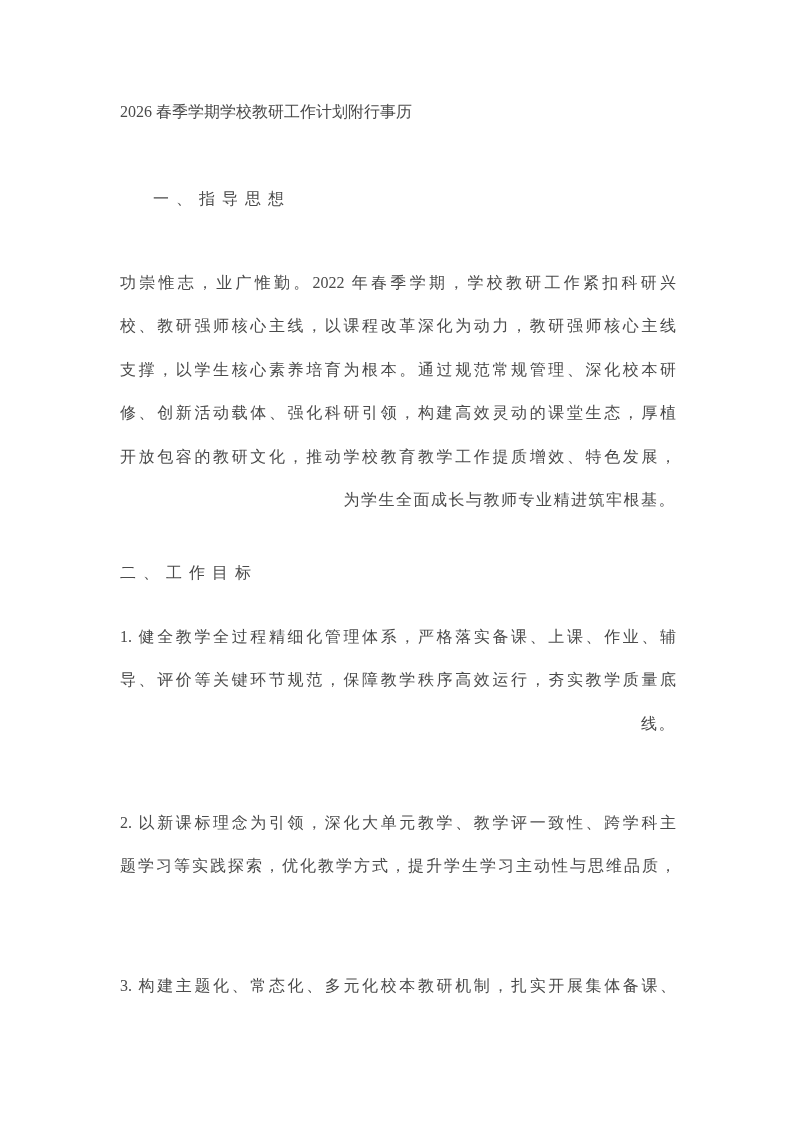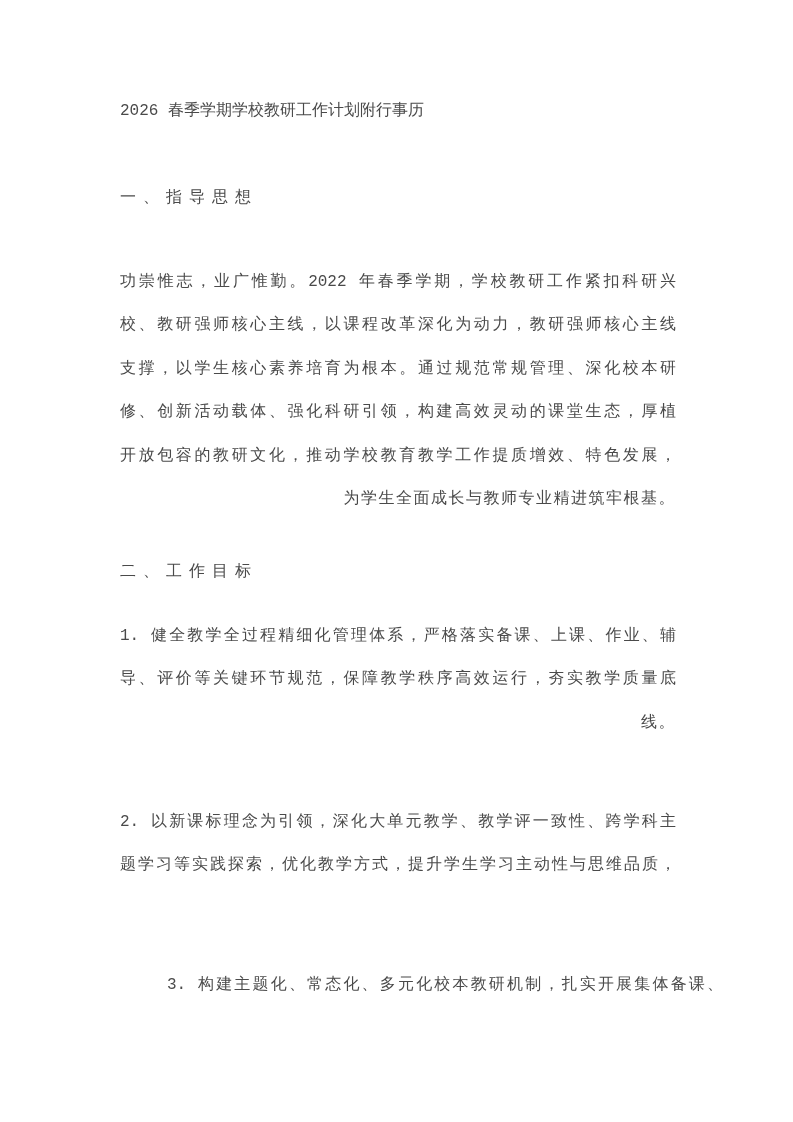--- a/index.html
+++ b/index.html
@@ -6,21 +6,21 @@
     margin: 0;
     padding: 0;
     background: #ffffff;
   }
   .page {
     position: relative;
     width: 793px;
     height: 1122px;
     background: #ffffff;
     overflow: hidden;
-    font-family: Liberation Mono, monospace;
+    font-family: Liberation Serif, serif;
     color: #4a4a4a;
   }
   .block {
     position: absolute;
     left: 120px;
     width: 556px;
     font-size: 16px;
     line-height: 43.4px;
     white-space: nowrap;
   }
@@ -28,26 +28,26 @@
     text-align: justify;
     text-align-last: justify;
     white-space: normal;
   }
   .block .lline {
     text-align: right;
     letter-spacing: 1.5px;
     white-space: normal;
   }
   .b-title   { top: 90px;  letter-spacing: 0; }
-  .b-h1      { top: 177px; letter-spacing: 7px; }
+  .b-h1      { top: 177px; letter-spacing: 7px; margin-left: 33px; }
   .b-p1      { top: 261px; }
   .b-h2      { top: 551px; letter-spacing: 7px; }
   .b-p2      { top: 615px; }
   .b-p3      { top: 801px; }
-  .b-p4      { top: 964px; margin-left: 47px; }
+  .b-p4      { top: 964px; }
 </style>
 </head>
 <body>
 
 <div class="page">
 
   <div class="block b-title">2026 春季学期学校教研工作计划附行事历</div>
 
   <div class="block b-h1">一、指导思想</div>
 

